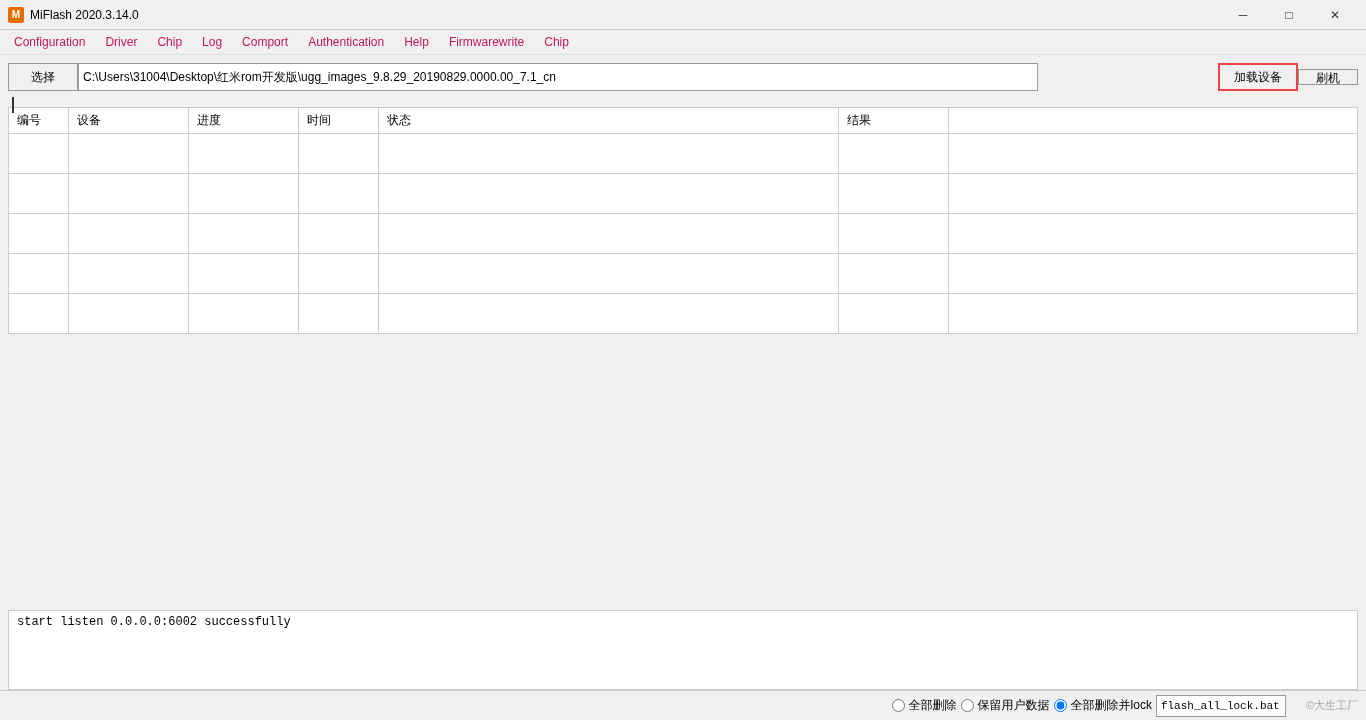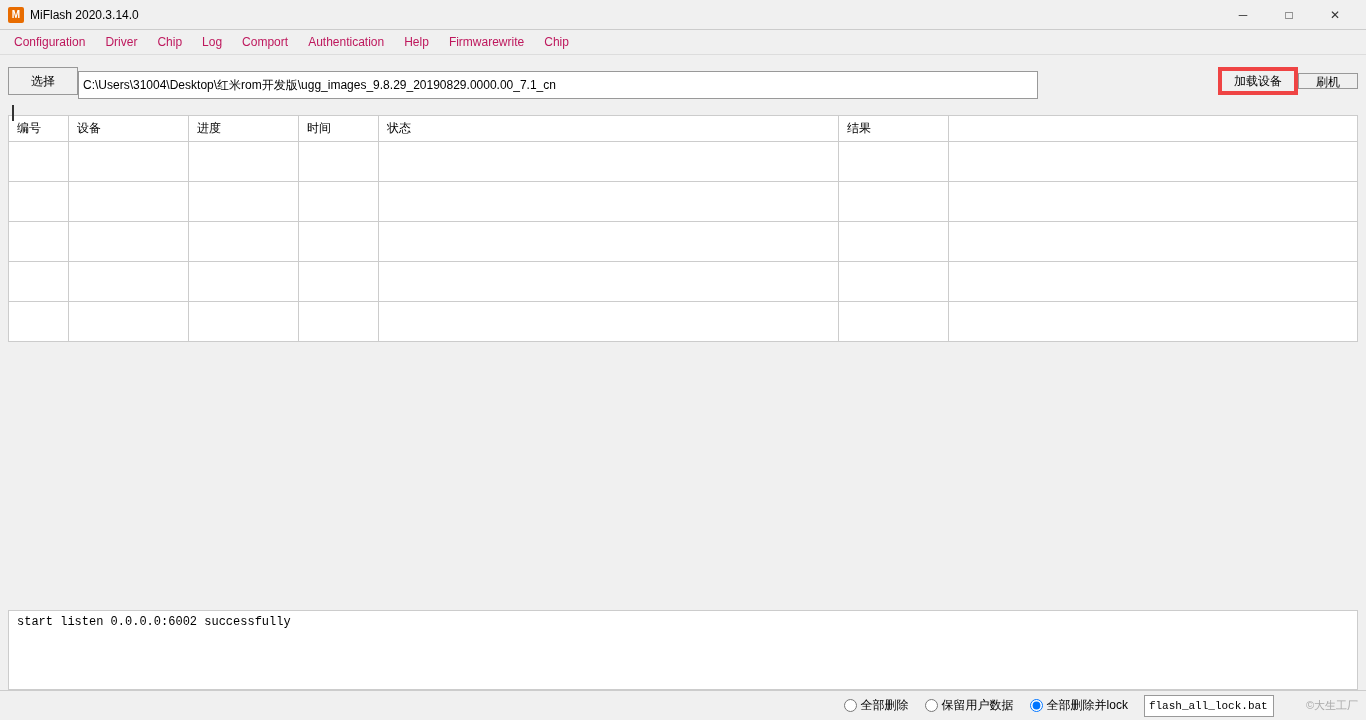--- a/index.html
+++ b/index.html
@@ -119,28 +119,27 @@
 
     #path-input {
       flex: 1;
       max-width: 960px;
       height: 28px;
       border: 1px solid #999;
       padding: 0 4px;
       font-size: 12px;
       font-family: 'Microsoft YaHei', SimSun, sans-serif;
       background: white;
-      margin-top: 8px;
     }
 
     #load-device-btn {
       width: 80px;
       height: 28px;
       background: #f0f0f0;
-      border: 4px solid #ef4444;
+      border: 2px solid #ef4444;
       cursor: pointer;
       font-size: 12px;
       font-family: 'Microsoft YaHei', SimSun, sans-serif;
       margin-left: auto;
     }
 
     #flash-btn {
       width: 60px;
       height: 16px;
       background: #f0f0f0;
@@ -217,21 +216,21 @@
       bottom: 0;
       left: 0;
       right: 0;
       height: 30px;
       background: #f0f0f0;
       border-top: 1px solid #ccc;
       display: flex;
       align-items: center;
       justify-content: flex-end;
       padding: 0 8px;
-      gap: 16px;
+      gap: 4px;
     }
 
     .radio-group {
       display: flex;
       align-items: center;
       gap: 4px;
     }
 
     .radio-group input[type="radio"] {
       margin: 0;

